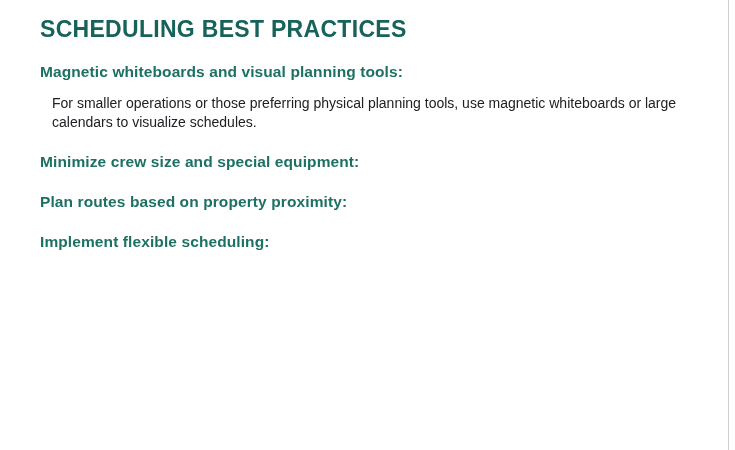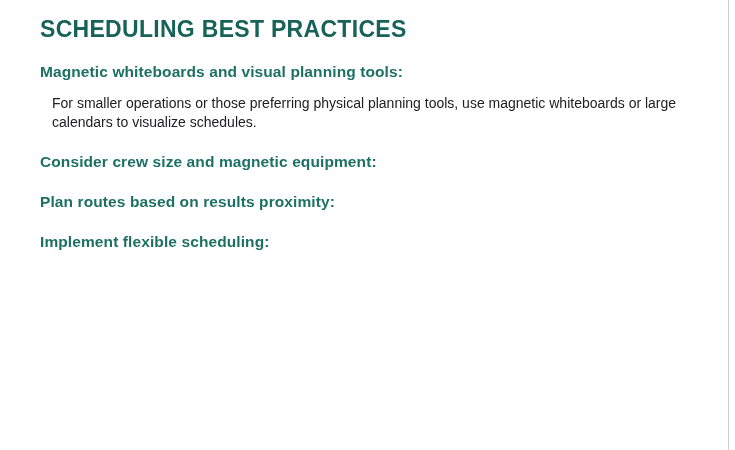--- a/index.html
+++ b/index.html
@@ -66,25 +66,25 @@
 
   <div class="section">
     <h2 class="section-heading">Magnetic whiteboards and visual planning tools:</h2>
     <p class="section-body">For smaller operations or those preferring physical planning tools, use magnetic whiteboards or large calendars to visualize schedules.</p>
   </div>
 
   <div class="section">
   </div>
 
   <div class="section">
-    <h2 class="section-heading">Consider crew size and magnetic equipment:</h2>
+    <h2 class="section-heading">Minimize crew size and special equipment:</h2>
   </div>
 
   <div class="section">
-    <h2 class="section-heading">Plan routes based on results proximity:</h2>
+    <h2 class="section-heading">Plan routes based on property proximity:</h2>
   </div>
 
   <div class="section">
     <h2 class="section-heading">Implement flexible scheduling:</h2>
   </div>
 
 </div>
 
 <div class="right-border"></div>
 

